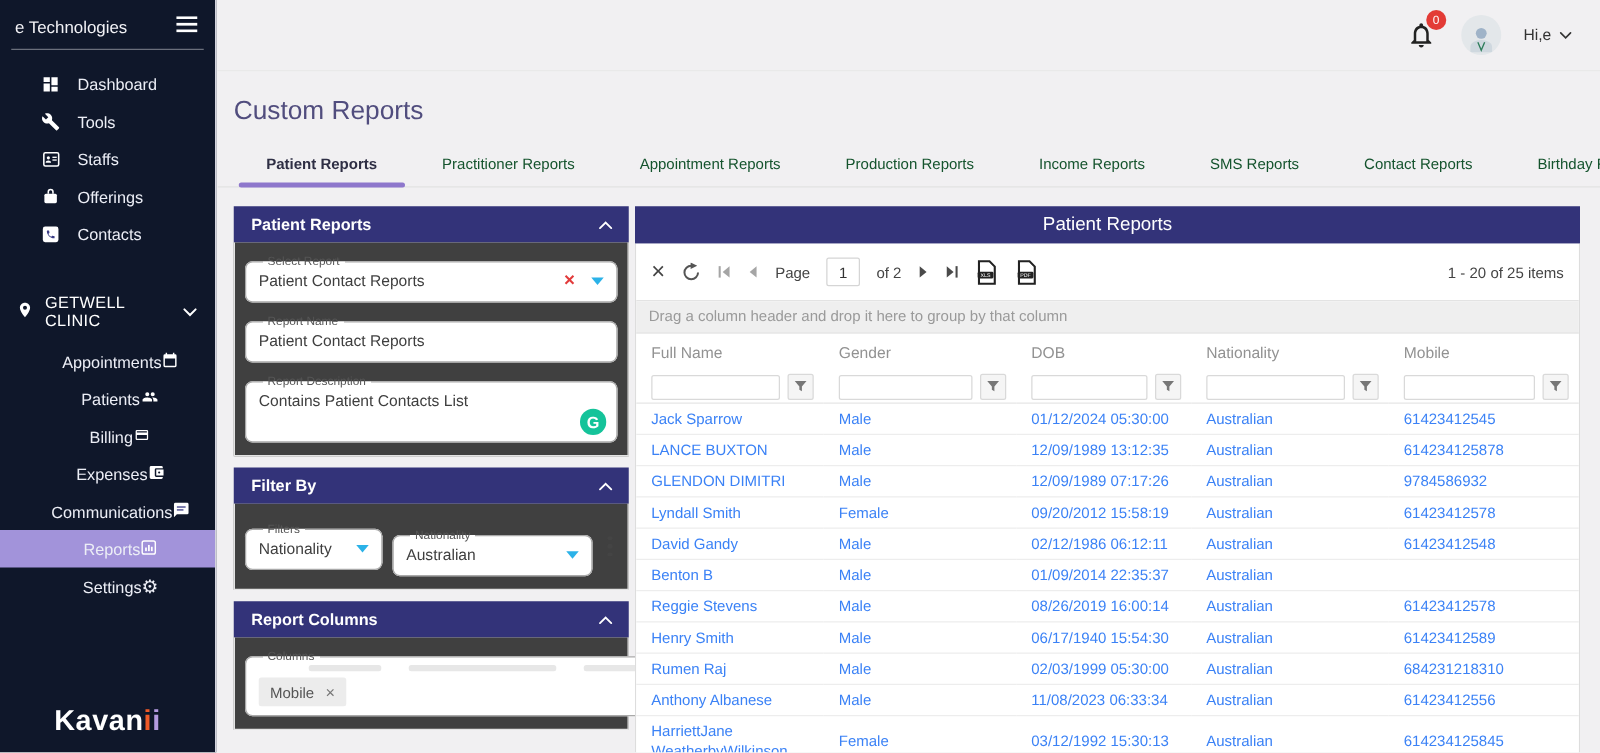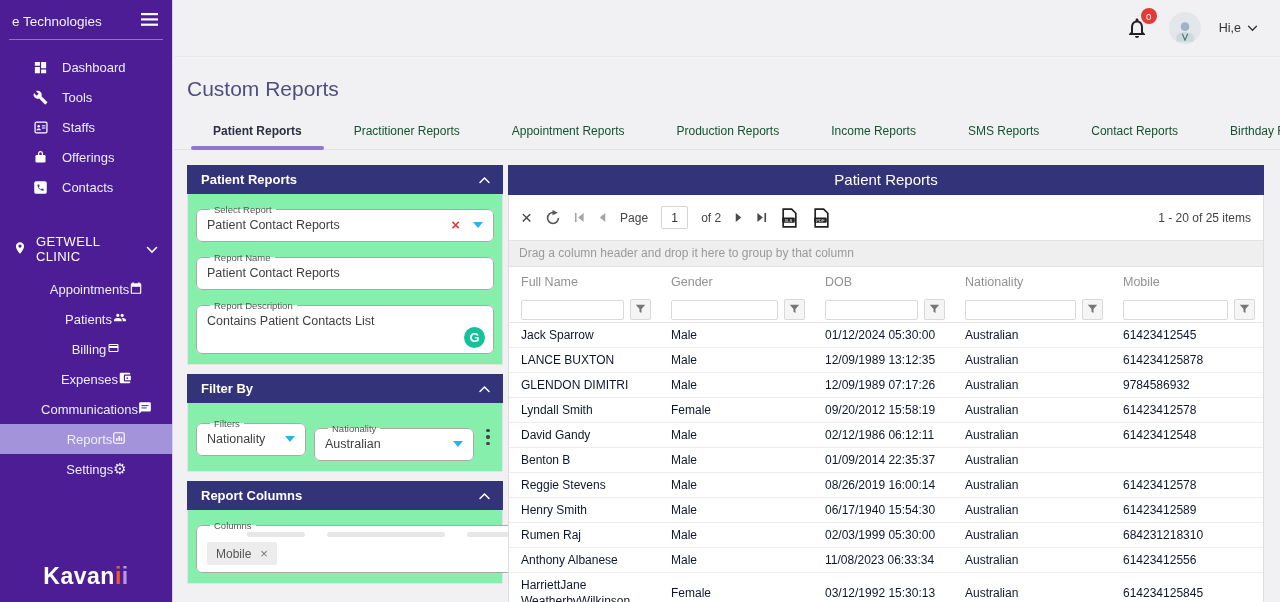--- a/index.html
+++ b/index.html
@@ -1,20 +1,20 @@
 <!DOCTYPE html>
 <html><head>
 <meta charset="utf-8">
 <style>
   * { box-sizing: border-box; margin: 0; padding: 0; }
   html,body { width:1280px; height:602px; overflow:hidden; }
   body { font-family:"Liberation Sans", sans-serif; background:#f1f0f2; position:relative; }
 
   
-  .sidebar { position:absolute; left:0; top:0; width:173px; height:602px; background:#4c1d95; border-right:1px solid #d4d4de; color:#fff; }
+  .sidebar { position:absolute; left:0; top:0; width:173px; height:602px; background:#0f172a; border-right:1px solid #d4d4de; color:#fff; }
   .brand-row { display:flex; align-items:center; justify-content:space-between; padding:13px 14px 10px 12px; font-size:13.5px; font-weight:500; color:#f2f2f6; }
   .side-divider { border-top:1px solid rgba(255,255,255,.38); margin:0 9px; }
   .nav { margin-top:12px; }
   .nav-item { display:flex; align-items:center; gap:13px; height:30px; padding-left:15px; font-size:13px; font-weight:500; color:#eceef6; cursor:pointer;margin-left:17px; }
   .nav-item .ic { width:17px; height:17px; display:inline-flex; align-items:center; justify-content:center; }
   .clinic-head { display:flex; align-items:center; gap:9px; padding:10px 14px 10px 13px; margin-top:22px; font-size:13px; font-weight:normal; letter-spacing:.3px; }
   .clinic-head .chev { margin-left:auto; }
   .clinic-item { display:flex; align-items:center; justify-content:center; height:30px; padding:0 15px 0 36px; font-size:13px; font-weight:500; color:#eceef6; cursor:pointer; }
   .clinic-item.active { background:#a293da; }
   .gear-glyph { font-family:"DejaVu Sans", sans-serif; font-size:15px; line-height:15px; }
@@ -35,21 +35,21 @@
   .tab { position:relative; padding:8px 26px 11px; font-size:12px; color:#14532d; cursor:pointer; white-space:nowrap; }
   .tab.active { color:#2e2e44; font-weight:bold; }
   .tab.active::after { content:""; position:absolute; left:4px; right:4px; bottom:-1px; height:4px; border-radius:2px; background:#8e77cc; }
 
   .content { display:flex; align-items:flex-start; padding:15px 16px 0 13px; gap:5px; position:relative; }
 
   
   .left-col { width:316px; flex:none; }
   .panel { margin-bottom:9px; }
   .panel-header { height:29px; background:#333379; color:#fff; display:flex; align-items:center; justify-content:space-between; padding:0 12px 0 14px; font-size:13px; font-weight:bold; }
-  .panel-body { background:#86efac; border:1px solid #e3e3e3; border-top:none; padding:10px 8px; }
+  .panel-body { background:#404040; border:1px solid #e3e3e3; border-top:none; padding:10px 8px; }
   fieldset.fld { border:1px solid #a9a9a9; border-radius:6px; padding:1px 10px 7px; background:#fff; }
   fieldset.fld + fieldset.fld { margin-top:10px; }
   fieldset.fld legend { font-size:9.5px; color:#555; padding:0 4px; margin-left:3px; }
   .fld-value { font-size:12.5px; color:#3f3f3f; line-height:18px; }
   .fld-row { display:flex; align-items:center; }
   .fld-controls { margin-left:auto; display:flex; align-items:center; gap:13px; }
   .clear-x { color:#e23b3b; font-size:15px; font-weight:bold; line-height:12px; cursor:pointer; }
   .caret-blue { width:0; height:0; border-left:5px solid transparent; border-right:5px solid transparent; border-top:6px solid #2bb2e8; cursor:pointer; }
   .caret-dark { width:0; height:0; border-left:5px solid transparent; border-right:5px solid transparent; border-top:6px solid #555; cursor:pointer; }
   .desc-box { position:relative; min-height:34px; }
@@ -73,21 +73,21 @@
   .page-lbl { font-size:12px; color:#444; }
   .page-input { width:27px; height:23px; border:1px solid #d5d5d5; border-radius:2px; text-align:center; font-size:12px; color:#333; font-family:"Liberation Sans",sans-serif; }
   .items-count { margin-left:auto; font-size:12px; color:#444; }
   .group-bar { height:26px; line-height:25px; background:#efefef; border-bottom:1px solid #e2e2e2; color:#9a9a9a; font-size:12px; padding-left:10px; }
   table.grid { width:100%; border-collapse:collapse; background:#fff; table-layout:fixed; }
   table.grid th { text-align:left; font-weight:400; color:#929292; font-size:12.5px; padding:8px 0 8px 12px; }
   .fltr-cell { padding:2px 8px 2px 12px !important; border-bottom:1px solid #e6e6e6; }
   .fltr-wrap { display:flex; align-items:center; gap:6px; }
   .fltr-input { flex:1; min-width:0; height:20px; border:1px solid #d9d9d9; border-radius:2px; font-family:"Liberation Sans",sans-serif; }
   .fltr-btn { width:21px; height:21px; flex:none; background:#f5f5f5; border:1px solid #d9d9d9; border-radius:2px; display:inline-flex; align-items:center; justify-content:center; cursor:pointer; }
-  table.grid td { font-size:12px; color:#0f172a; padding:4px 4px 4px 12px; border-top:1px solid #ededed; line-height:16px; overflow:hidden; }
+  table.grid td { font-size:12px; color:#3b82f6; padding:4px 4px 4px 12px; border-top:1px solid #ededed; line-height:16px; overflow:hidden; }
 </style>
 </head>
 <body>
 
 <div class="sidebar">
   <div class="brand-row">
     <span>e Technologies</span>
     <span class="ic">
       <svg width="17" height="13" viewBox="0 0 17 13">
           <rect width="17" height="2.2" y="0" fill="#fff"></rect>

